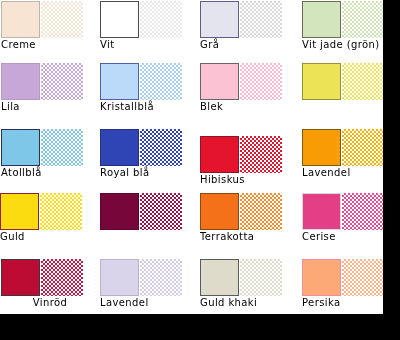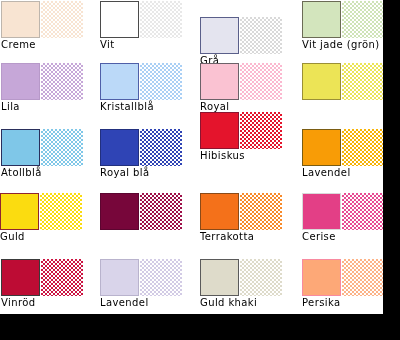--- a/index.html
+++ b/index.html
@@ -103,21 +103,21 @@
         </div>
         <div class="swatch-label">Creme</div>
       </div>
       <div class="swatch-cell" style="left: 100px; top: 1px;">
         <div class="swatch-pair">
           <div class="swatch-solid" style="background: rgb(255, 255, 255); border: 1px solid rgb(75, 75, 75);"></div>
           <div class="swatch-pattern" style="background-color: rgb(255, 255, 255); background-image: linear-gradient(45deg, rgb(232, 232, 232) 25%, transparent 25%, transparent 75%, rgb(232, 232, 232) 75%), linear-gradient(45deg, rgb(232, 232, 232) 25%, transparent 25%, transparent 75%, rgb(232, 232, 232) 75%); background-size: 4px 4px; background-position: 0px 0px, 2px 2px;"></div>
         </div>
         <div class="swatch-label">Vit</div>
       </div>
-      <div class="swatch-cell" style="left: 200px; top: 17px;">
+      <div class="swatch-cell" style="left: 200px; top: 1px;">
         <div class="swatch-pair">
           <div class="swatch-solid" style="background: rgb(228, 228, 239); border: 1px solid rgb(90, 95, 138);"></div>
           <div class="swatch-pattern" style="background-color: rgb(255, 255, 255); background-image: linear-gradient(45deg, rgb(217, 217, 217) 25%, transparent 25%, transparent 75%, rgb(217, 217, 217) 75%), linear-gradient(45deg, rgb(217, 217, 217) 25%, transparent 25%, transparent 75%, rgb(217, 217, 217) 75%); background-size: 4px 4px; background-position: 0px 0px, 2px 2px;"></div>
         </div>
         <div class="swatch-label">Grå</div>
       </div>
       <div class="swatch-cell" style="left: 302px; top: 1px;">
         <div class="swatch-pair">
           <div class="swatch-solid" style="background: rgb(211, 229, 189); border: 1px solid rgb(107, 107, 85);"></div>
           <div class="swatch-pattern" style="background-color: rgb(255, 255, 255); background-image: linear-gradient(45deg, rgb(207, 227, 183) 25%, transparent 25%, transparent 75%, rgb(207, 227, 183) 75%), linear-gradient(45deg, rgb(207, 227, 183) 25%, transparent 25%, transparent 75%, rgb(207, 227, 183) 75%); background-size: 4px 4px; background-position: 0px 0px, 2px 2px;"></div>
@@ -136,21 +136,21 @@
           <div class="swatch-solid" style="background: rgb(187, 217, 248); border: 1px solid rgb(79, 95, 168);"></div>
           <div class="swatch-pattern" style="background-color: rgb(255, 255, 255); background-image: linear-gradient(45deg, rgb(169, 207, 245) 25%, transparent 25%, transparent 75%, rgb(169, 207, 245) 75%), linear-gradient(45deg, rgb(169, 207, 245) 25%, transparent 25%, transparent 75%, rgb(169, 207, 245) 75%); background-size: 4px 4px; background-position: 0px 0px, 2px 2px;"></div>
         </div>
         <div class="swatch-label">Kristallblå</div>
       </div>
       <div class="swatch-cell" style="left: 200px; top: 63px;">
         <div class="swatch-pair">
           <div class="swatch-solid" style="background: rgb(250, 194, 210); border: 1px solid rgb(107, 97, 104);"></div>
           <div class="swatch-pattern" style="background-color: rgb(255, 255, 255); background-image: linear-gradient(45deg, rgb(251, 184, 207) 25%, transparent 25%, transparent 75%, rgb(251, 184, 207) 75%), linear-gradient(45deg, rgb(251, 184, 207) 25%, transparent 25%, transparent 75%, rgb(251, 184, 207) 75%); background-size: 4px 4px; background-position: 0px 0px, 2px 2px;"></div>
         </div>
-        <div class="swatch-label">Royal</div>
+        <div class="swatch-label">Blek</div>
       </div>
       <div class="swatch-cell" style="left: 302px; top: 63px;">
         <div class="swatch-pair">
           <div class="swatch-solid" style="background: rgb(236, 228, 86); border: 1px solid rgb(154, 143, 54);"></div>
           <div class="swatch-pattern" style="background-color: rgb(255, 255, 255); background-image: linear-gradient(45deg, rgb(236, 228, 86) 25%, transparent 25%, transparent 75%, rgb(236, 228, 86) 75%), linear-gradient(45deg, rgb(236, 228, 86) 25%, transparent 25%, transparent 75%, rgb(236, 228, 86) 75%); background-size: 4px 4px; background-position: 0px 0px, 2px 2px;"></div>
         </div>
       </div>
       <div class="swatch-cell" style="left: 1px; top: 129px;">
         <div class="swatch-pair">
           <div class="swatch-solid" style="background: rgb(127, 199, 232); border: 1px solid rgb(42, 47, 92);"></div>
@@ -158,21 +158,21 @@
         </div>
         <div class="swatch-label">Atollblå</div>
       </div>
       <div class="swatch-cell" style="left: 100px; top: 129px;">
         <div class="swatch-pair">
           <div class="swatch-solid" style="background: rgb(47, 68, 181); border: 1px solid rgb(34, 48, 126);"></div>
           <div class="swatch-pattern" style="background-color: rgb(255, 255, 255); background-image: linear-gradient(45deg, rgb(47, 68, 181) 25%, transparent 25%, transparent 75%, rgb(47, 68, 181) 75%), linear-gradient(45deg, rgb(47, 68, 181) 25%, transparent 25%, transparent 75%, rgb(47, 68, 181) 75%); background-size: 4px 4px; background-position: 0px 0px, 2px 2px;"></div>
         </div>
         <div class="swatch-label">Royal blå</div>
       </div>
-      <div class="swatch-cell" style="left: 200px; top: 112px;">
+      <div class="swatch-cell" style="left: 200px; top: 136px;">
         <div class="swatch-pair">
           <div class="swatch-solid" style="background: rgb(228, 20, 44); border: 1px solid rgb(140, 20, 48);"></div>
           <div class="swatch-pattern" style="background-color: rgb(255, 255, 255); background-image: linear-gradient(45deg, rgb(228, 20, 44) 25%, transparent 25%, transparent 75%, rgb(228, 20, 44) 75%), linear-gradient(45deg, rgb(228, 20, 44) 25%, transparent 25%, transparent 75%, rgb(228, 20, 44) 75%); background-size: 4px 4px; background-position: 0px 0px, 2px 2px;"></div>
         </div>
         <div class="swatch-label">Hibiskus</div>
       </div>
       <div class="swatch-cell" style="left: 302px; top: 129px;">
         <div class="swatch-pair">
           <div class="swatch-solid" style="background: rgb(248, 156, 6); border: 1px solid rgb(122, 92, 18);"></div>
           <div class="swatch-pattern" style="background-color: rgb(255, 255, 255); background-image: linear-gradient(45deg, rgb(248, 180, 6) 25%, transparent 25%, transparent 75%, rgb(248, 180, 6) 75%), linear-gradient(45deg, rgb(248, 180, 6) 25%, transparent 25%, transparent 75%, rgb(248, 180, 6) 75%); background-size: 4px 4px; background-position: 0px 0px, 2px 2px;"></div>
@@ -199,21 +199,21 @@
         </div>
         <div class="swatch-label">Terrakotta</div>
       </div>
       <div class="swatch-cell" style="left: 302px; top: 193px;">
         <div class="swatch-pair">
           <div class="swatch-solid" style="background: rgb(227, 63, 134); border: 1px solid rgb(217, 217, 217);"></div>
           <div class="swatch-pattern" style="background-color: rgb(255, 255, 255); background-image: linear-gradient(45deg, rgb(232, 75, 147) 25%, transparent 25%, transparent 75%, rgb(232, 75, 147) 75%), linear-gradient(45deg, rgb(232, 75, 147) 25%, transparent 25%, transparent 75%, rgb(232, 75, 147) 75%); background-size: 4px 4px; background-position: 0px 0px, 2px 2px;"></div>
         </div>
         <div class="swatch-label">Cerise</div>
       </div>
-      <div class="swatch-cell" style="left: 1px; top: 259px;">
+      <div class="swatch-cell" style="left: 1px; top: 259px; text-align: center;">
         <div class="swatch-pair">
           <div class="swatch-solid" style="background: rgb(189, 12, 52); border: 1px solid rgb(58, 58, 58);"></div>
           <div class="swatch-pattern" style="background-color: rgb(255, 255, 255); background-image: linear-gradient(45deg, rgb(204, 20, 66) 25%, transparent 25%, transparent 75%, rgb(204, 20, 66) 75%), linear-gradient(45deg, rgb(204, 20, 66) 25%, transparent 25%, transparent 75%, rgb(204, 20, 66) 75%); background-size: 4px 4px; background-position: 0px 0px, 2px 2px;"></div>
         </div>
         <div class="swatch-label">Vinröd</div>
       </div>
       <div class="swatch-cell" style="left: 100px; top: 259px;">
         <div class="swatch-pair">
           <div class="swatch-solid" style="background: rgb(217, 212, 234); border: 1px solid rgb(185, 179, 205);"></div>
           <div class="swatch-pattern" style="background-color: rgb(255, 255, 255); background-image: linear-gradient(45deg, rgb(210, 203, 229) 25%, transparent 25%, transparent 75%, rgb(210, 203, 229) 75%), linear-gradient(45deg, rgb(210, 203, 229) 25%, transparent 25%, transparent 75%, rgb(210, 203, 229) 75%); background-size: 4px 4px; background-position: 0px 0px, 2px 2px;"></div>

